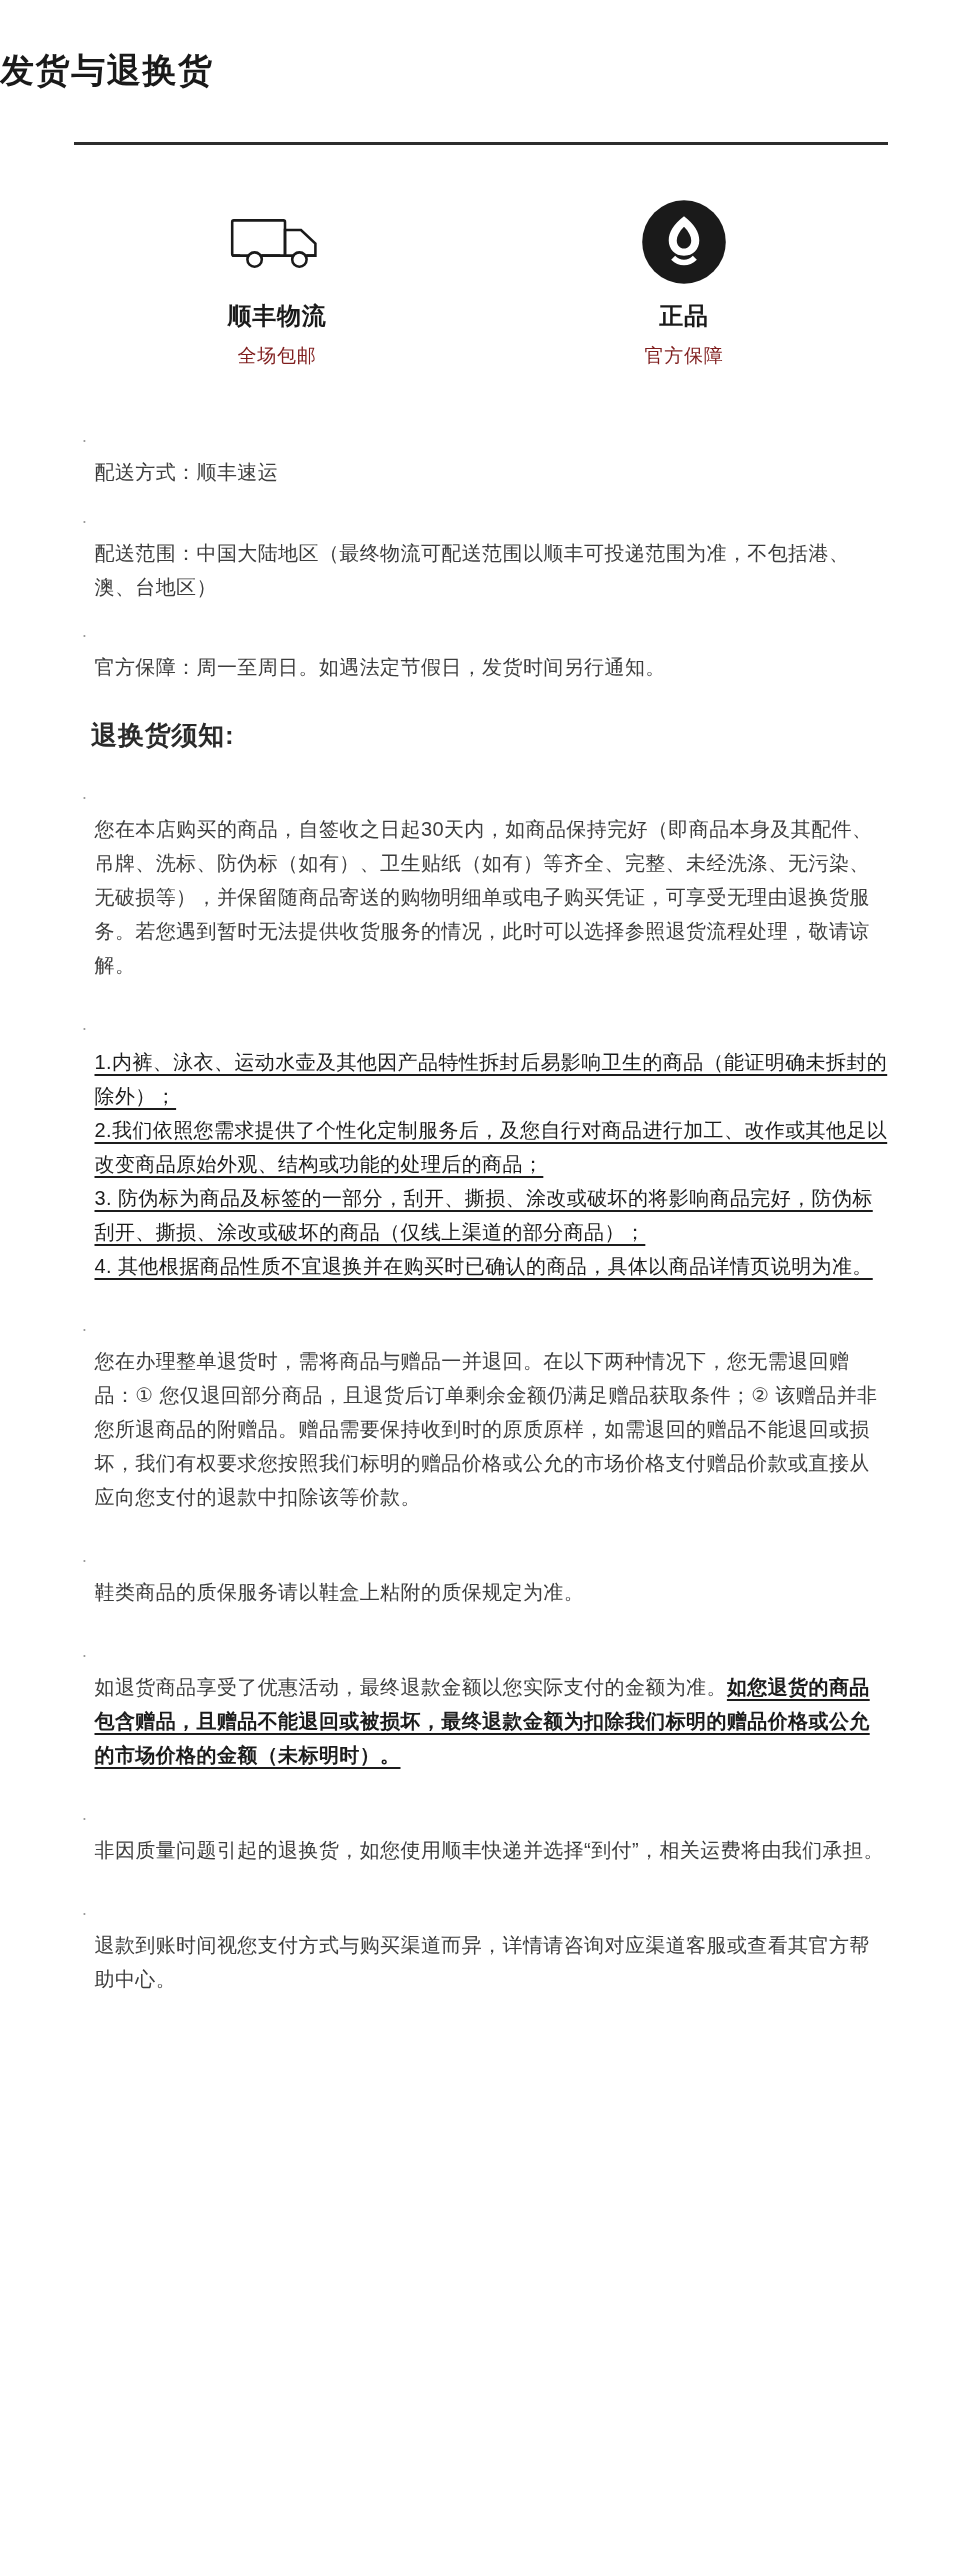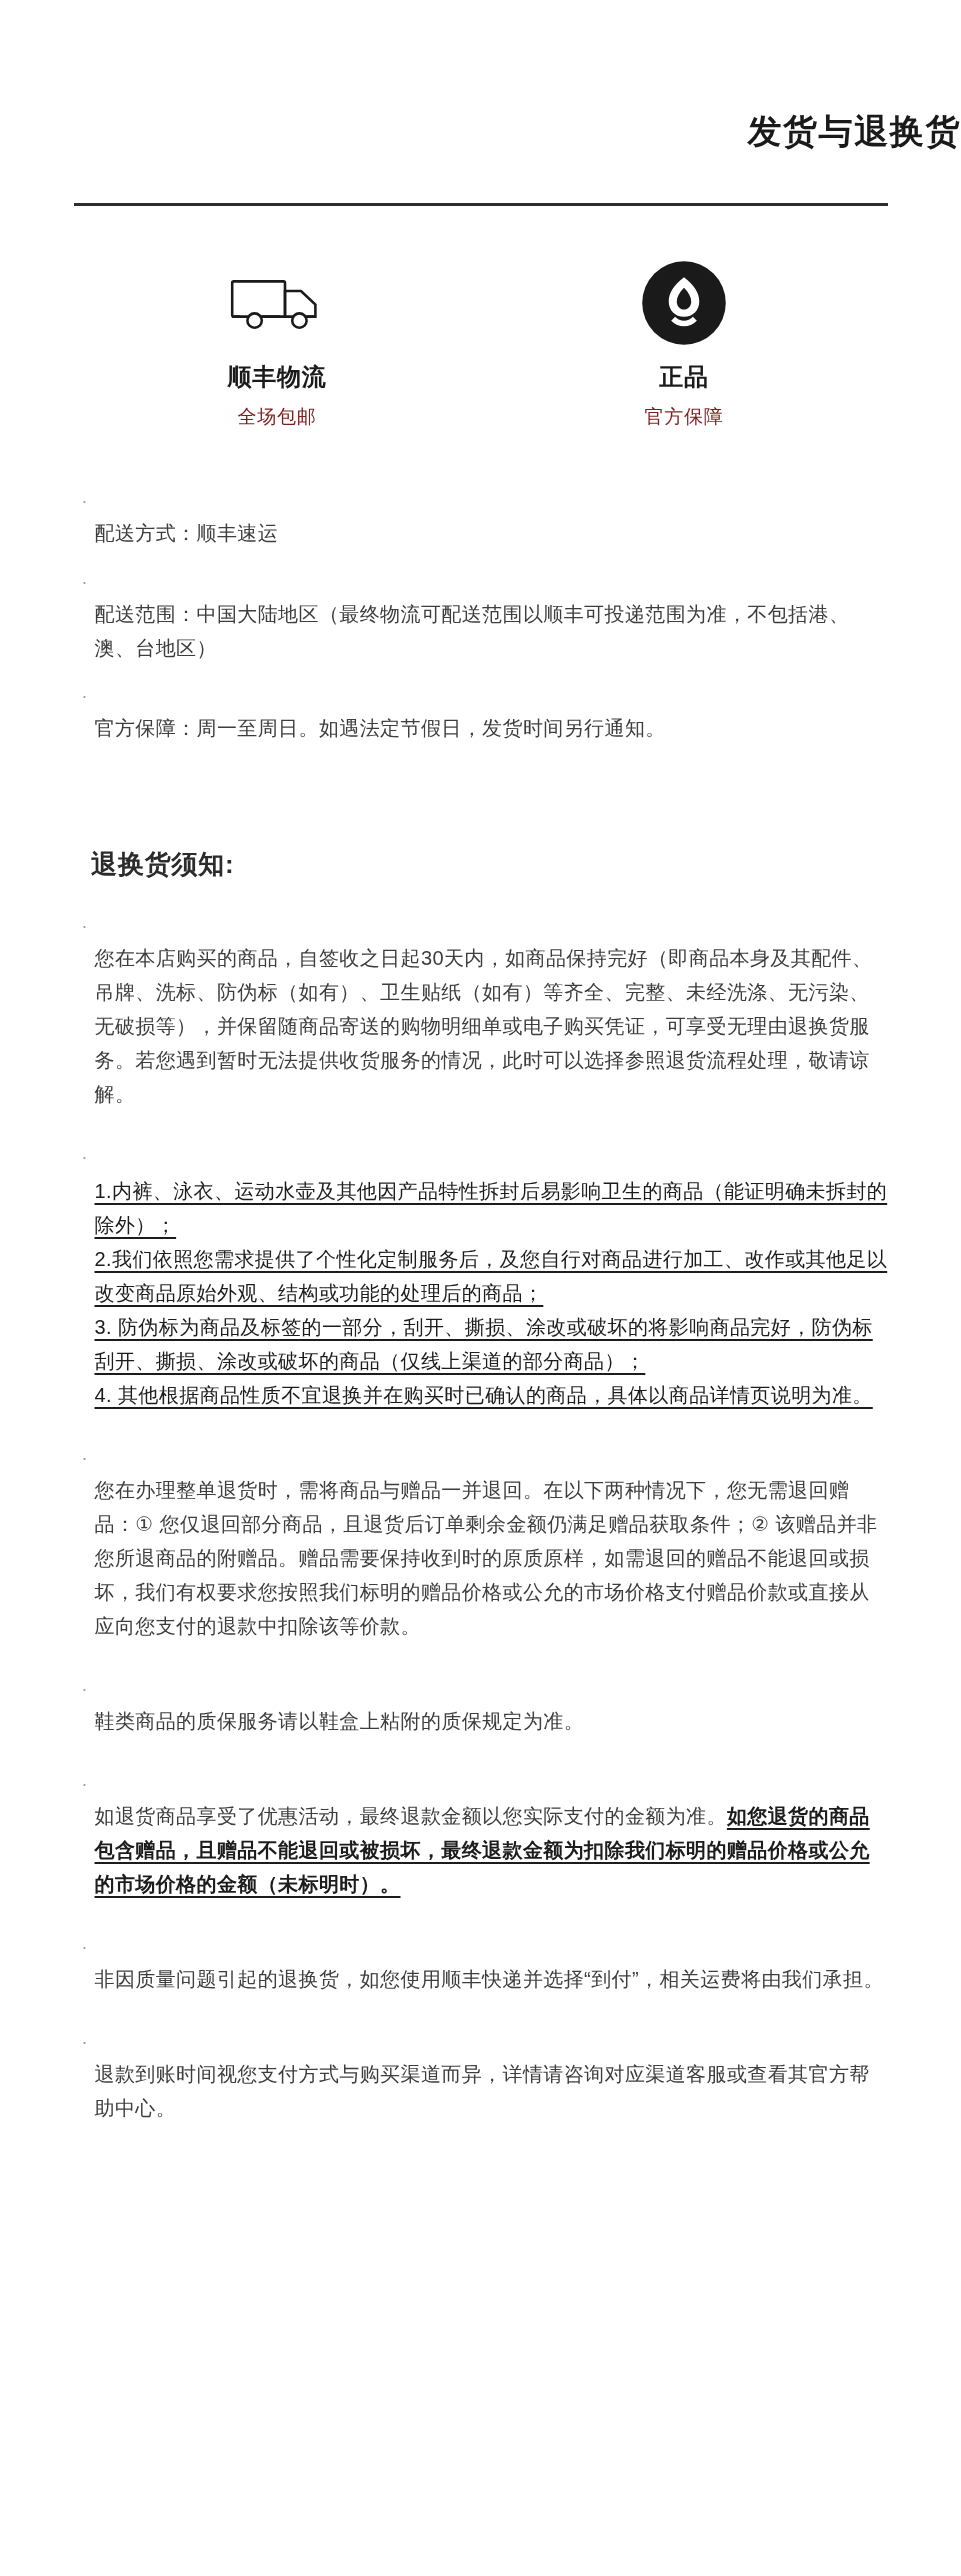--- a/index.html
+++ b/index.html
@@ -14,26 +14,26 @@
     font-family: "Liberation Sans", "DejaVu Sans", sans-serif;
     color: #2b2b2b;
     -webkit-font-smoothing: antialiased;
   }
   .page {
     width: 961px;
     margin: 0 auto;
     padding: 0 0 48px 0;
   }
   .title {
-    text-align: right;
+    text-align: left;
     font-size: 34px;
     font-weight: bold;
     letter-spacing: 1.6px;
     color: #1a1a1a;
-    padding-top: 109px;
+    padding-top: 48px;
     padding-bottom: 0;
     line-height: 1.3;
   }
   .rule {
     width: 814px;
     height: 2.4px;
     background: #2d2d2d;
     margin: 50px auto 0 auto;
   }
 
@@ -90,21 +90,21 @@
     flex: 1 1 auto;
     font-size: 20px;
     line-height: 34px;
     color: #3d3d3d;
     letter-spacing: 0.4px;
     margin-top: 32px;
   }
 
   .section-title {
     width: 814px;
-    margin: 102px auto 27px auto;
+    margin: 34px auto 27px auto;
     font-size: 26px;
     font-weight: bold;
     color: #2b2b2b;
     padding-left: 17.6px;
     letter-spacing: 0.8px;
   }
 
   .policy-list .item {
     margin-bottom: 29px;
   }

